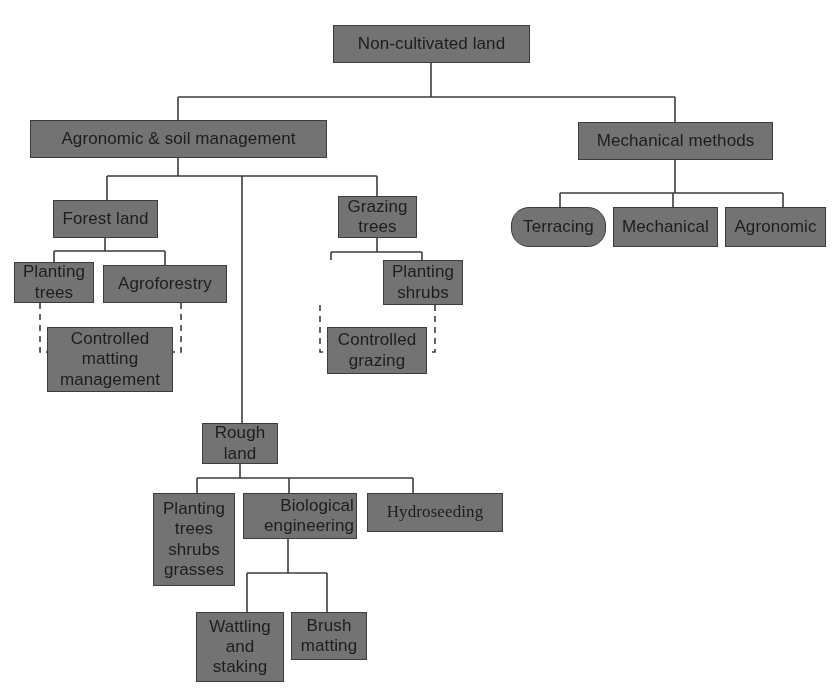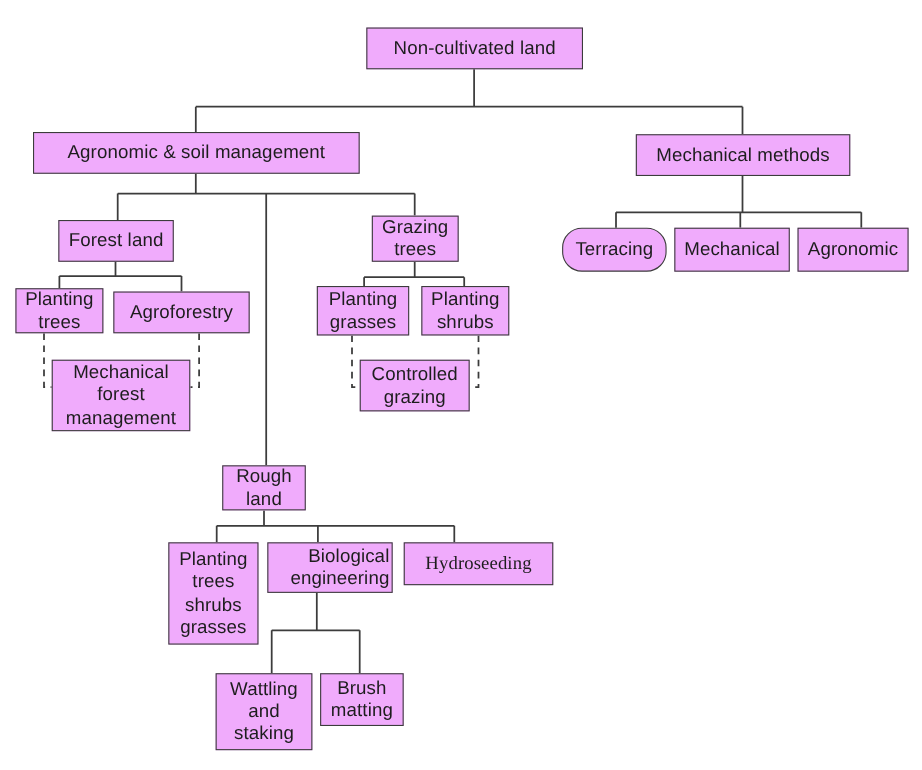--- a/index.html
+++ b/index.html
@@ -18,21 +18,21 @@
   .connectors {
     position: absolute;
     left: 0;
     top: 0;
     width: 838px;
     height: 700px;
   }
   .node {
     position: absolute;
     box-sizing: border-box;
-    background: #f0abfc;
+    background: #737373;
     border: 1.6px solid #3c3c3c;
     color: #1d1d1d;
     font-size: 17px;
     line-height: 1.18;
     display: flex;
     align-items: center;
     justify-content: center;
     text-align: center;
     padding: 18px 2px;
     letter-spacing: 0.1px;
@@ -90,25 +90,24 @@
   <div class="node" style="left:578px; top:122px; width:195px; height:35px;">Mechanical methods</div>
 
   <div class="node" style="left:30px; top:120px; width:297px; height:35px;">Agronomic &amp; soil management</div>
 
   <div class="node" style="left:53px; top:200px; width:105px; height:35px;">Forest land</div>
 
   <div class="node" style="left:14px; top:262px; width:80px; height:41px;">Planting trees</div>
 
   <div class="node" style="left:103px; top:265px; width:124px; height:38px;">Agroforestry</div>
 
-  <div class="node" style="left:47px; top:327px; width:126px; height:65px;">Mechanical forest management</div>
+  <div class="node" style="left:47px; top:327px; width:126px; height:65px;">Controlled matting management</div>
 
   <div class="node" style="left:338px; top:196px; width:79px; height:42px;">Grazing trees</div>
 
-  <div class="node" style="left:288px; top:260px; width:84px; height:45px;">Planting grasses</div>
 
   <div class="node" style="left:383px; top:260px; width:80px; height:45px;">Planting shrubs</div>
 
   <div class="node" style="left:327px; top:327px; width:100px; height:47px;">Controlled grazing</div>
 
   <div class="node" style="left:202px; top:423px; width:76px; height:41px;">Rough land</div>
 
   <div class="node" style="left:153px; top:493px; width:82px; height:93px;">Planting trees shrubs grasses</div>
 
   <div class="node" style="left:243px; top:493px; width:114px; height:46px;text-align:right;">Biological engineering</div>

